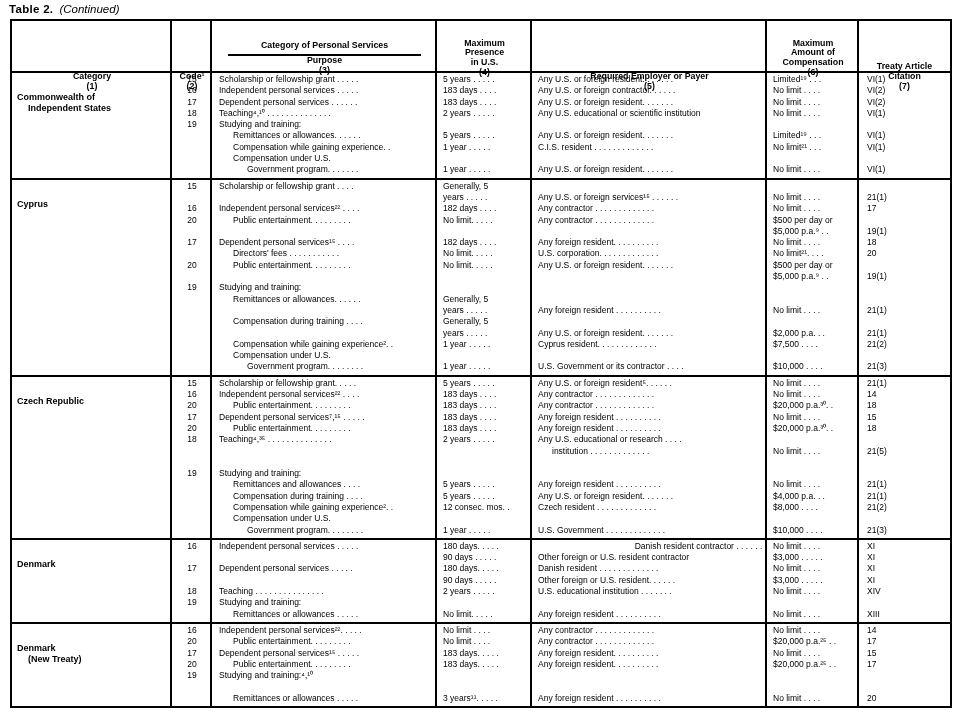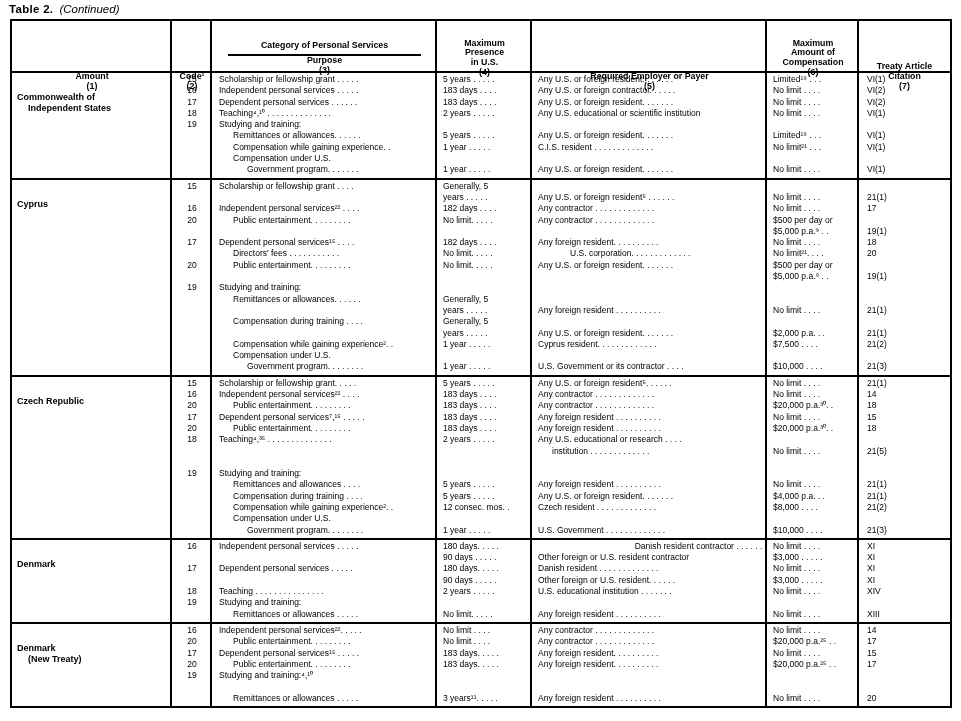--- a/index.html
+++ b/index.html
@@ -35,21 +35,21 @@
 <body>
 
 <div class="page">
   <div class="title">
     <span class="t-bold">Table 2.</span><span class="t-italic">(Continued)</span>
   </div>
 
   <div class="treaty-table">
     <div class="header">
       <div class="hcell">
-        <div>Amount</div>
+        <div>Category</div>
         <div>(1)</div>
       </div>
       <div class="hcell">
         <div>Code¹</div>
         <div>(2)</div>
       </div>
       <div class="hcell h-catpurp">
         <div class="h-cat">Category of Personal Services</div>
         <div class="h-purp">
           <div>Purpose</div>
@@ -146,21 +146,21 @@
           </div>
           <div class="cell c2" style="grid-area: 1 / 2;">15</div>
           <div class="cell c3" style="grid-area: 1 / 3;">Scholarship or fellowship grant  . . . .</div>
           <div class="cell c4" style="grid-area: 1 / 4;">Generally, 5</div>
           <div class="cell c5" style="grid-area: 1 / 5;"></div>
           <div class="cell c6" style="grid-area: 1 / 6;"></div>
           <div class="cell c7" style="grid-area: 1 / 7;"></div>
           <div class="cell c2" style="grid-area: 2 / 2;"></div>
           <div class="cell c3" style="grid-area: 2 / 3;"></div>
           <div class="cell c4" style="grid-area: 2 / 4;">years . . . . .</div>
-          <div class="cell c5" style="grid-area: 2 / 5;">Any U.S. or foreign resident⁵ . . . . . .</div>
+          <div class="cell c5" style="grid-area: 2 / 5;">Any U.S. or foreign services¹⁵ . . . . . .</div>
           <div class="cell c6" style="grid-area: 2 / 6;">No limit  . . . .</div>
           <div class="cell c7" style="grid-area: 2 / 7;">21(1)</div>
           <div class="cell c2" style="grid-area: 3 / 2;">16</div>
           <div class="cell c3" style="grid-area: 3 / 3;">Independent personal services²² . . . .</div>
           <div class="cell c4" style="grid-area: 3 / 4;">182 days . . . .</div>
           <div class="cell c5" style="grid-area: 3 / 5;">Any contractor  . . . . . . . . . . . . .</div>
           <div class="cell c6" style="grid-area: 3 / 6;">No limit  . . . .</div>
           <div class="cell c7" style="grid-area: 3 / 7;">17</div>
           <div class="cell c2" style="grid-area: 4 / 2;">20</div>
           <div class="cell c3" style="grid-area: 4 / 3; padding-left: 21px;">Public entertainment. . . . . . . . .</div>
@@ -176,21 +176,21 @@
           <div class="cell c7" style="grid-area: 5 / 7;">19(1)</div>
           <div class="cell c2" style="grid-area: 6 / 2;">17</div>
           <div class="cell c3" style="grid-area: 6 / 3;">Dependent personal services¹⁵  . . . .</div>
           <div class="cell c4" style="grid-area: 6 / 4;">182 days . . . .</div>
           <div class="cell c5" style="grid-area: 6 / 5;">Any foreign resident. . . . . . . . . .</div>
           <div class="cell c6" style="grid-area: 6 / 6;">No limit  . . . .</div>
           <div class="cell c7" style="grid-area: 6 / 7;">18</div>
           <div class="cell c2" style="grid-area: 7 / 2;"></div>
           <div class="cell c3" style="grid-area: 7 / 3; padding-left: 21px;">Directors' fees . . . . . . . . . . .</div>
           <div class="cell c4" style="grid-area: 7 / 4;">No limit. . . . .</div>
-          <div class="cell c5" style="grid-area: 7 / 5; margin-left: 32px;">U.S. corporation. . . . . . . . . . . . .</div>
+          <div class="cell c5" style="grid-area: 7 / 5;">U.S. corporation. . . . . . . . . . . . .</div>
           <div class="cell c6" style="grid-area: 7 / 6;">No limit²¹. . . .</div>
           <div class="cell c7" style="grid-area: 7 / 7;">20</div>
           <div class="cell c2" style="grid-area: 8 / 2;">20</div>
           <div class="cell c3" style="grid-area: 8 / 3; padding-left: 21px;">Public entertainment. . . . . . . . .</div>
           <div class="cell c4" style="grid-area: 8 / 4;">No limit. . . . .</div>
           <div class="cell c5" style="grid-area: 8 / 5;">Any U.S. or foreign resident. . . . . . .</div>
           <div class="cell c6" style="grid-area: 8 / 6;">$500 per day or</div>
           <div class="cell c7" style="grid-area: 8 / 7;"></div>
           <div class="cell c2" style="grid-area: 9 / 2;"></div>
           <div class="cell c3" style="grid-area: 9 / 3;"></div>

